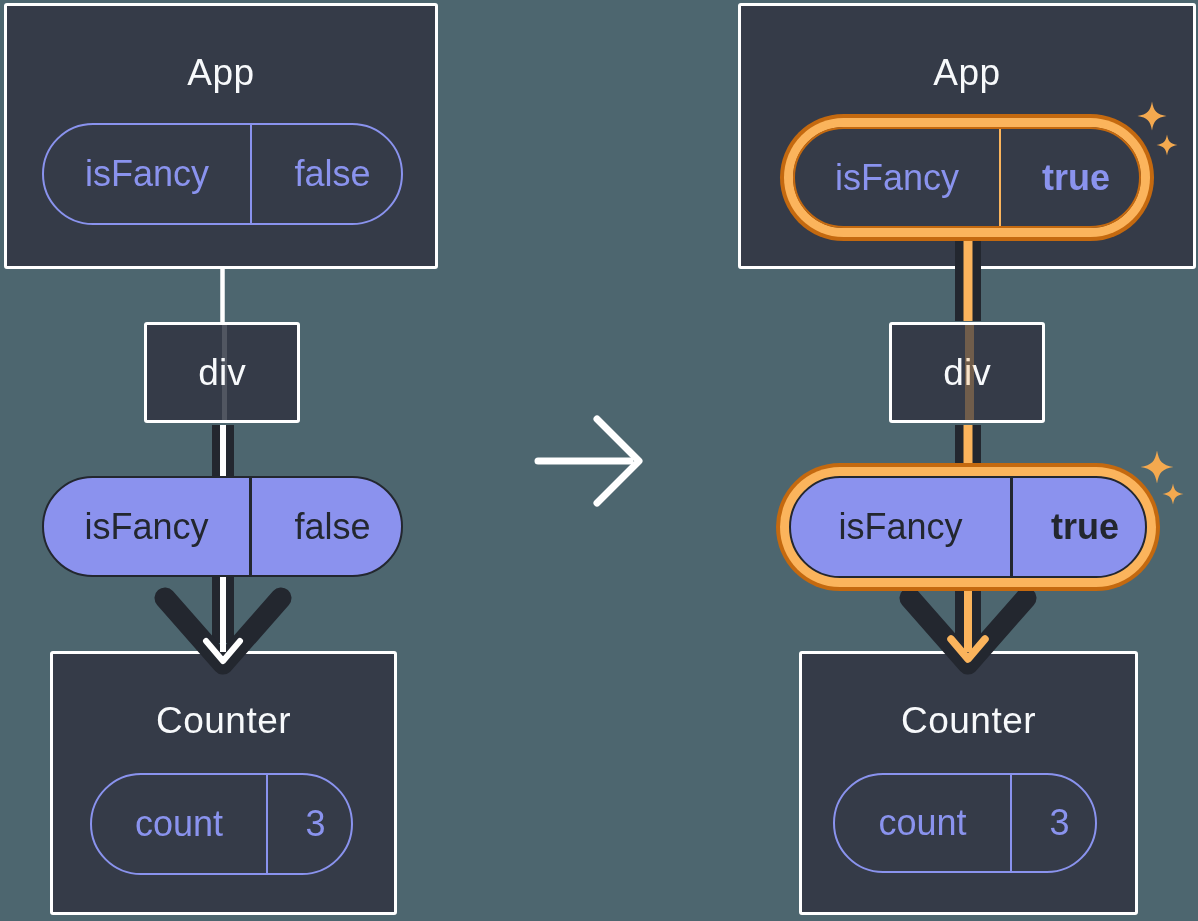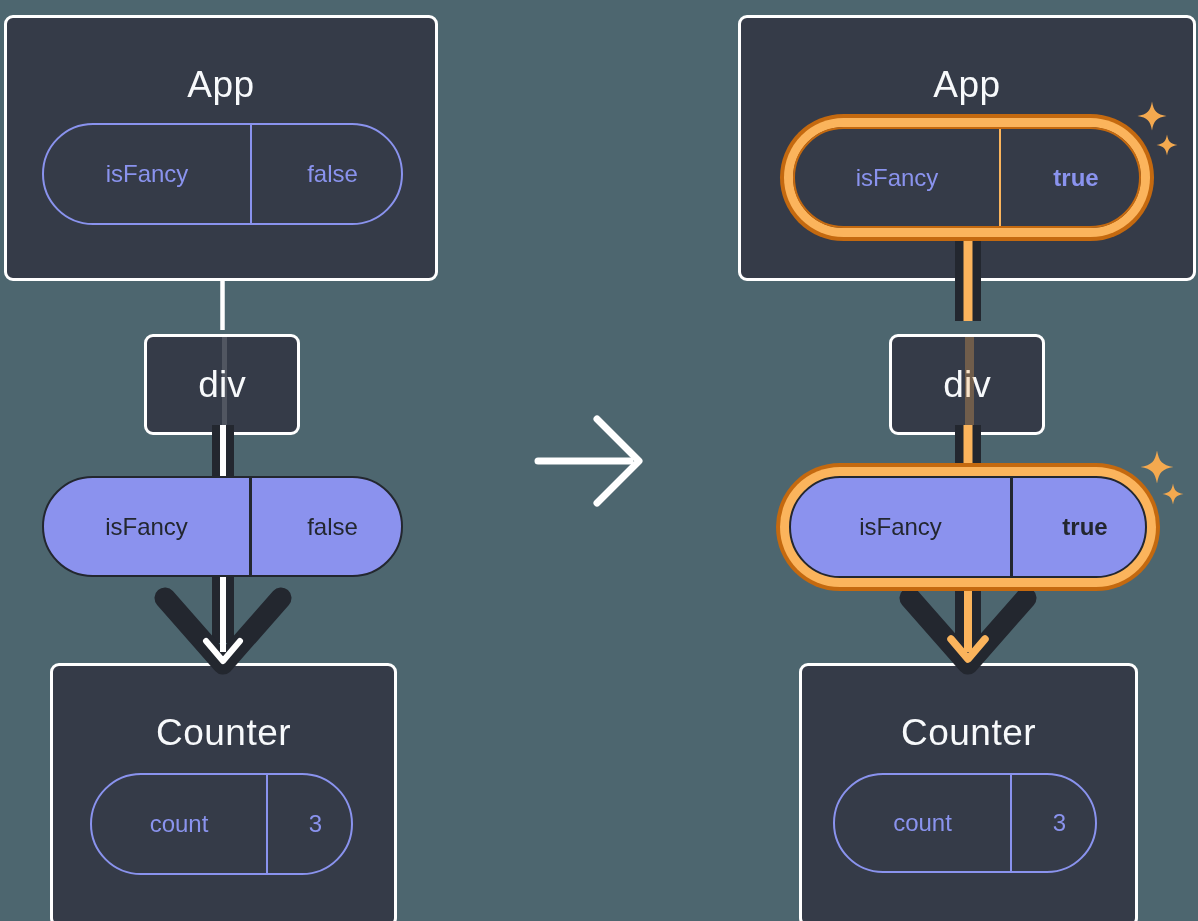--- a/index.html
+++ b/index.html
@@ -1,29 +1,29 @@
 <!DOCTYPE html>
 <html style="--background: #4D666F; --box: #353B48; --box-border: #FFFFFF; --text-light: #F7F9FB; --purple: #8A93EE; --purple-fill: #8B92EE; --dark: #23272F; --orange-light: #FBB45C; --orange-dark: #C4690F; --sparkle: #F4A94F; --arrow-white: #FFFFFF;"><head>
 <meta charset="utf-8">
 <style>
   html,body{margin:0;padding:0;}
   body{font-family:"Liberation Sans","DejaVu Sans",sans-serif;background:var(--background,#4D666F);}
   .canvas{position:relative;width:1198px;height:921px;background:var(--background);overflow:hidden;}
   .layer{position:absolute;left:0;top:0;width:1198px;height:921px;pointer-events:none;}
 
   
-  .box{position:absolute;background:var(--box);border:3.5px solid var(--box-border);border-radius:9px;box-sizing:border-box;margin-top:12px;}
+  .box{position:absolute;background:var(--box);border:3.5px solid var(--box-border);border-radius:3px;box-sizing:border-box;}
   .box-title{margin-top:46px;text-align:center;font-size:37px;font-weight:500;color:var(--text-light);letter-spacing:.5px;}
   .divbox{display:flex;align-items:center;justify-content:center;font-size:37px;font-weight:500;color:var(--text-light);text-align:right;}
   .stripe{position:absolute;top:0;bottom:0;}
   .stripe.white{width:5px;background:rgba(255,255,255,0.14);}
   .stripe.amber{width:9px;background:rgba(247,171,82,0.30);}
 
   
-  .pill{position:absolute;display:flex;border-radius:999px;box-sizing:border-box;font-size:24px;}
+  .pill{position:absolute;display:flex;border-radius:999px;box-sizing:border-box;font-size:36px;}
   .pill .cell{display:flex;align-items:center;justify-content:center;box-sizing:border-box;}
   .pill .cell:last-child{flex:1;padding-left:12px;}
   .outlined{border:2.5px solid var(--purple);color:var(--purple);}
   .outlined .cell.divided{border-left:2.5px solid var(--purple);}
   .filled{background:var(--purple-fill);border:2.5px solid var(--dark);color:var(--dark);}
   .filled .cell.divided{border-left:3px solid var(--dark);}
   .fancy{box-shadow:0 0 0 9px var(--orange-light),0 0 0 13px var(--orange-dark);}
   .fancy.outlined{border-color:var(--orange-dark);}
   .fancy.outlined .cell.divided{border-left-color:var(--orange-light);}
   .bold{font-weight:700;}

